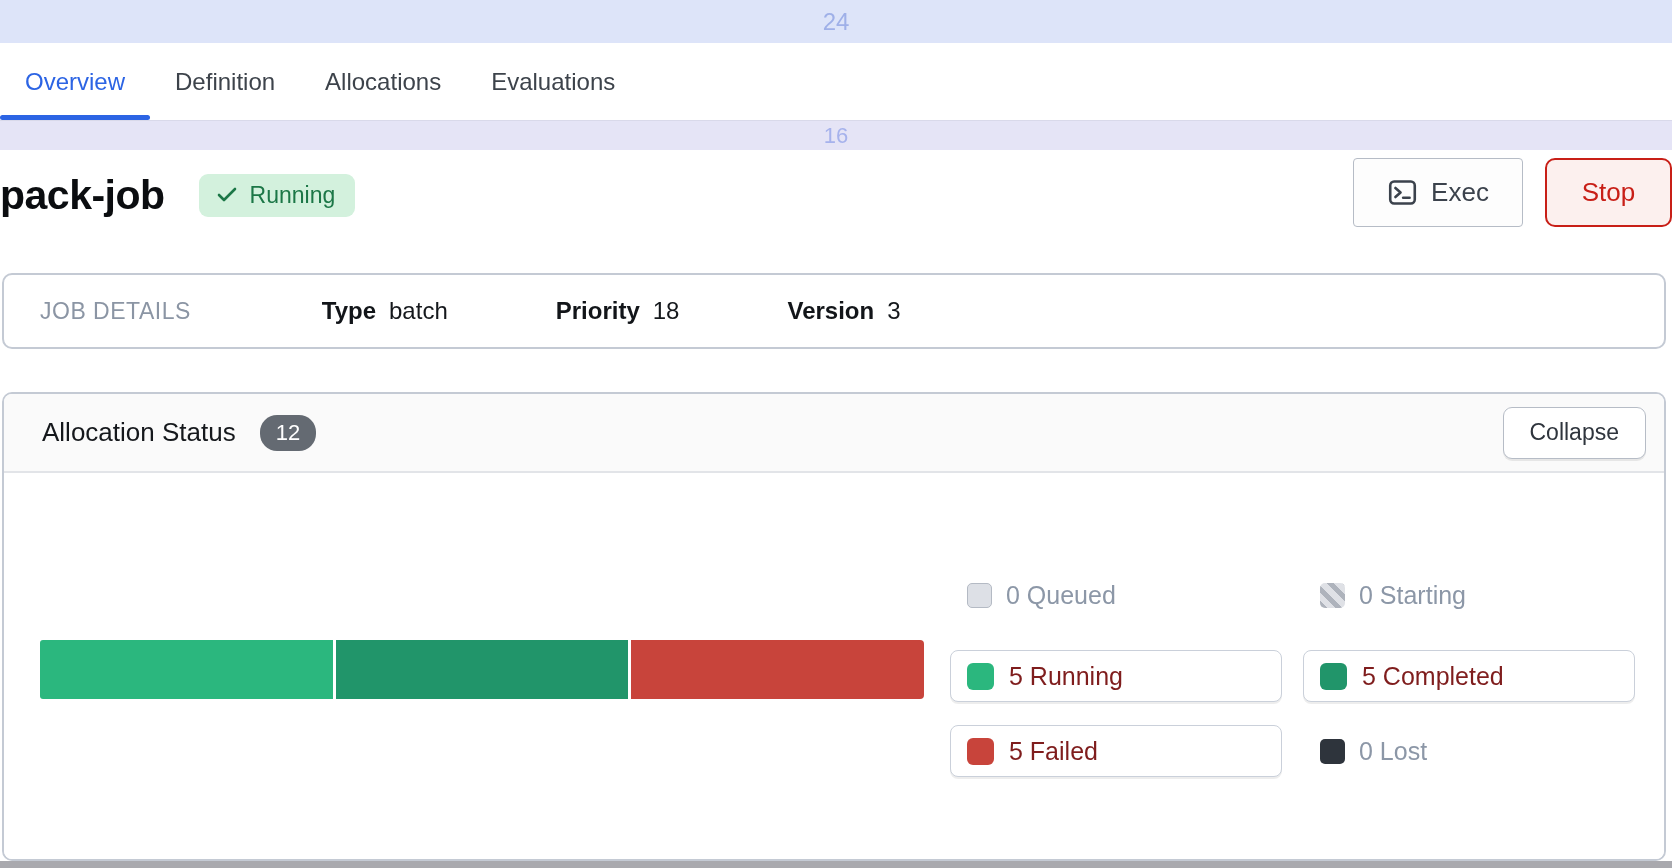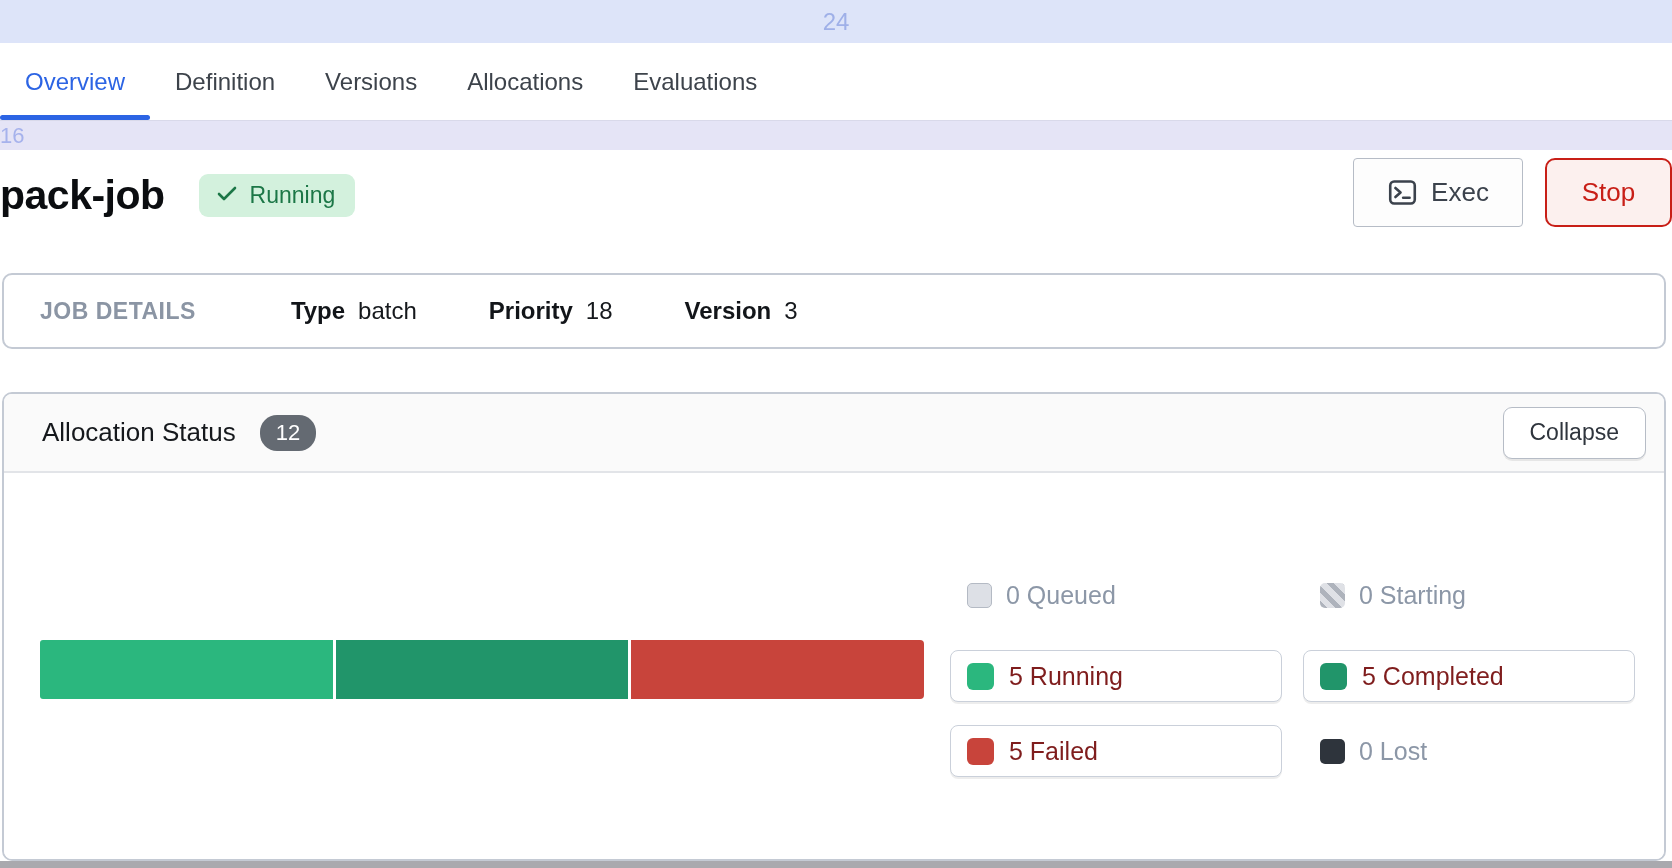--- a/index.html
+++ b/index.html
@@ -7,60 +7,60 @@
   body {
     position:relative; overflow:hidden; background:#ffffff;
     font-family:"Liberation Sans", sans-serif; color:#15181c;
   }
 
   
   .bar24 { position:absolute; left:0; top:0; width:1672px; height:43px;
     background:#dde4f9; text-align:center; line-height:43px;
     font-size:24px; color:#9fb0e8; }
   .bar16 { position:absolute; left:0; top:120px; width:1672px; height:30px;
-    background:#e5e4f6; border-top:1px solid #d9d9ea; text-align:left;
+    background:#e5e4f6; border-top:1px solid #d9d9ea; text-align:center;
     line-height:29px; font-size:22px; color:#a6b2ec; }
 
   
   .tabrow { position:absolute; left:0; top:43px; width:1616px; height:77px;
     background:#ffffff; display:flex; align-items:stretch; }
   .tab { position:relative; padding:0 25px; display:flex; align-items:center;
     font-size:24px; color:#3d434b; cursor:pointer; }
   .tab.active { color:#2c64e4; }
   .tab .tab-underline { position:absolute; left:0; right:0; bottom:0; height:5px;
     background:#2c64e4; border-radius:3px; }
 
   
   .page-header { position:absolute; left:0; top:150px; width:1672px; height:90px;
     display:flex; align-items:center; }
   .job-title { font-size:41px; font-weight:700; letter-spacing:-0.5px; color:#0b0d10; }
-  .status-badge { margin-left:34px; display:inline-flex; gap:11px;
+  .status-badge { margin-left:34px; display:inline-flex; align-items:center; gap:11px;
     background:#d3f1dd; color:#1c7747; font-size:23px; padding:8px 20px 8px 16px;
     border-radius:9px; }
   .status-badge svg { display:block; }
 
   .exec-button { position:absolute; left:1353px; top:158px; width:170px; height:69px;
     background:#fdfdfd; border:1.5px solid #b6bcc6; border-radius:4px;
     display:flex; align-items:center; justify-content:center; gap:13px;
     font-size:26px; color:#3b424c; cursor:pointer; }
   .stop-button { position:absolute; left:1545px; top:158px; width:127px; height:69px;
     background:#fcf0ee; border:2px solid #c81f17; border-radius:10px;
     display:flex; align-items:center; justify-content:center;
     font-size:26px; color:#c81f17; cursor:pointer; }
 
   
   .job-details { position:absolute; left:2px; top:273px; width:1664px; height:76px;
     border:2px solid #c4cad4; border-radius:10px; background:#ffffff;
     display:flex; align-items:center; font-size:24px; }
-  .jd-section { margin-left:36px; color:#8b95a4; font-weight:700;
+  .jd-section { margin-left:36px; color:#8b95a4; font-weight:400;
     letter-spacing:0.5px; font-size:23px; }
   .jd-fields { display:flex; align-items:center; }
   .jd-field { margin-left:72px; display:flex; align-items:center; }
   .jd-field:first-child { margin-left:95px; }
-  .jd-label { font-weight:700; margin-right:13px; color:#121519; }
+  .jd-label { font-weight:700; margin-right:13px; color:#121519;margin-left:36px; }
   .jd-value { color:#15181c; }
 
   
   .alloc-panel { position:absolute; left:2px; top:392px; width:1664px; height:469px;
     border:2px solid #c4cad4; border-radius:10px; background:#ffffff; overflow:hidden; }
   .alloc-header { height:79px; background:#fafafa; border-bottom:2px solid #e2e4e8;
     display:flex; align-items:center; }
   .alloc-title { margin-left:38px; font-size:26px; color:#15181c; }
   .count-badge { margin-left:24px; background:#646a72; color:#ffffff; font-size:22px;
     padding:5px 16px; border-radius:17px; }
@@ -101,21 +101,20 @@
     background:#a9a9ae; }
 </style>
 </head>
 <body>
 
 <div class="bar24">24</div>
 
 <nav class="tabrow">
     <div class="tab active">Overview<span class="tab-underline"></span></div>
     <div class="tab">Definition</div>
-    <div class="tab">Versions</div>
     <div class="tab">Allocations</div>
     <div class="tab">Evaluations</div>
   </nav>
 
 <div class="bar16">16</div>
 
 <header class="page-header">
   <h1 class="job-title">pack-job</h1>
   <span class="status-badge">
     <svg width="24" height="24" viewBox="0 0 24 24" fill="none" stroke="#1c7747" stroke-width="2.6" stroke-linecap="round" stroke-linejoin="round">

